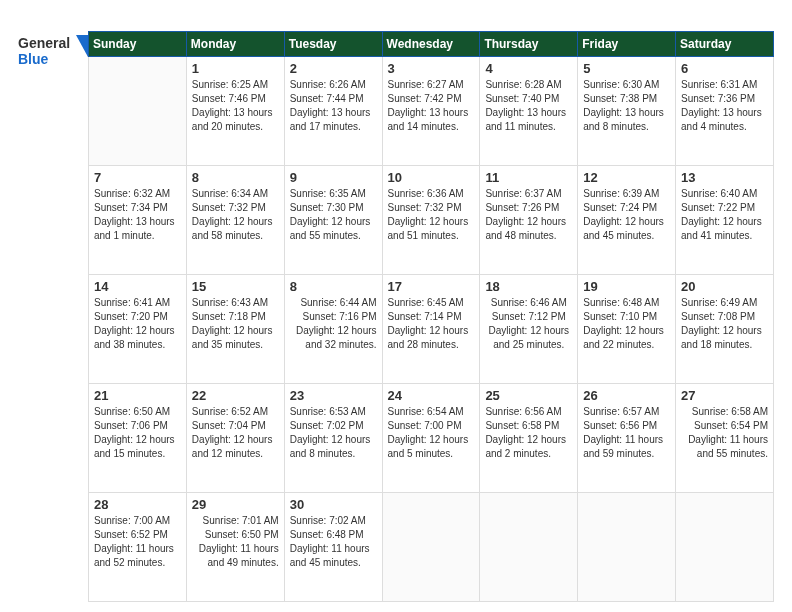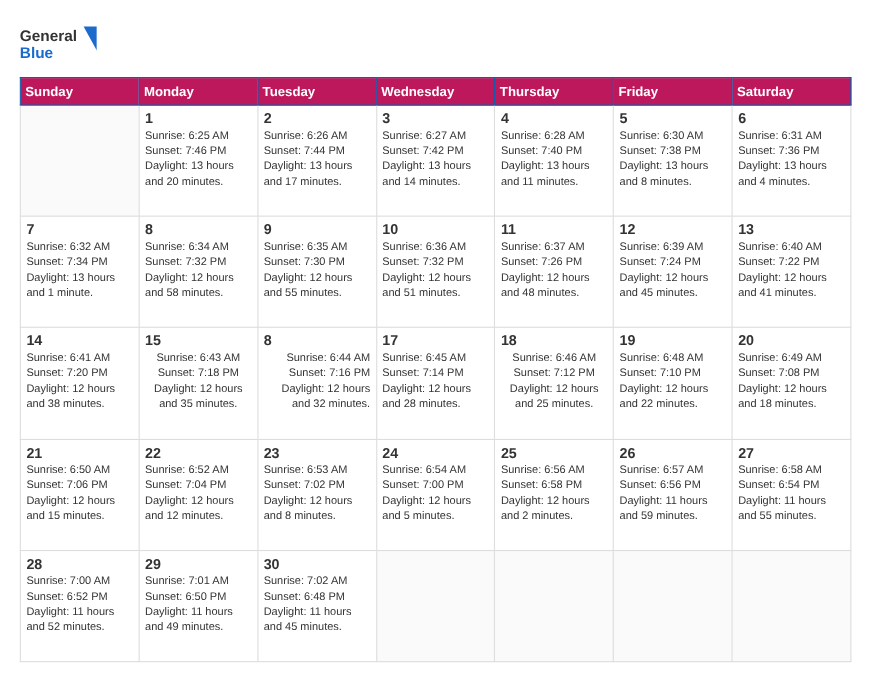--- a/index.html
+++ b/index.html
@@ -6,23 +6,23 @@
     body {
       width: 792px;
       height: 612px;
       font-family: Arial, sans-serif;
       background: #fff;
       overflow: hidden;
     }
     .page {
       width: 792px;
       height: 612px;
-      padding: 20px 18px 10px 18px;
+      padding: 31px 18px 10px 18px;
       display: flex;
-      flex-direction: column;
+      flex-direction: row;
     }
     .header {
       display: flex;
       justify-content: space-between;
       align-items: flex-start;
       margin-bottom: 10px;
     }
     .logo {
       display: flex;
       align-items: center;
@@ -42,21 +42,21 @@
       color: #555;
     }
     .calendar {
       flex: 1;
       border: 1px solid #ccc;
       border-collapse: collapse;
       width: 100%;
       table-layout: fixed;
     }
     .calendar th {
-      background: #be185d;
+      background: #14532d;
       color: white;
       font-size: 12px;
       font-weight: bold;
       padding: 5px 4px;
       text-align: left;
       border: 1px solid #1559a8;
     }
     .calendar td {
       vertical-align: top;
       padding: 4px 5px;
@@ -210,21 +210,21 @@
         <tr>
           <td>
             <span class="day-num">14</span>
             <div class="day-info" style="white-space: pre-line;">Sunrise: 6:41 AM
 Sunset: 7:20 PM
 Daylight: 12 hours
 and 38 minutes.</div>
           </td>
           <td>
             <span class="day-num">15</span>
-            <div class="day-info" style="white-space: pre-line; text-align: center;">Sunrise: 6:43 AM
+            <div class="day-info" style="white-space: pre-line;">Sunrise: 6:43 AM
 Sunset: 7:18 PM
 Daylight: 12 hours
 and 35 minutes.</div>
           </td>
           <td>
             <span class="day-num">8</span>
             <div class="day-info" style="white-space: pre-line; text-align: right;">Sunrise: 6:44 AM
 Sunset: 7:16 PM
 Daylight: 12 hours
 and 32 minutes.</div>
@@ -296,37 +296,37 @@
           </td>
           <td>
             <span class="day-num">26</span>
             <div class="day-info" style="white-space: pre-line;">Sunrise: 6:57 AM
 Sunset: 6:56 PM
 Daylight: 11 hours
 and 59 minutes.</div>
           </td>
           <td>
             <span class="day-num">27</span>
-            <div class="day-info" style="white-space: pre-line;">Sunrise: 6:58 AM
+            <div class="day-info" style="white-space: pre-line; text-align: right;">Sunrise: 6:58 AM
 Sunset: 6:54 PM
 Daylight: 11 hours
 and 55 minutes.</div>
           </td>
         </tr>
         <tr>
           <td>
             <span class="day-num">28</span>
             <div class="day-info" style="white-space: pre-line;">Sunrise: 7:00 AM
 Sunset: 6:52 PM
 Daylight: 11 hours
 and 52 minutes.</div>
           </td>
           <td>
             <span class="day-num">29</span>
-            <div class="day-info" style="white-space: pre-line;">Sunrise: 7:01 AM
+            <div class="day-info" style="white-space: pre-line; text-align: right;">Sunrise: 7:01 AM
 Sunset: 6:50 PM
 Daylight: 11 hours
 and 49 minutes.</div>
           </td>
           <td>
             <span class="day-num">30</span>
             <div class="day-info" style="white-space: pre-line;">Sunrise: 7:02 AM
 Sunset: 6:48 PM
 Daylight: 11 hours
 and 45 minutes.</div>

